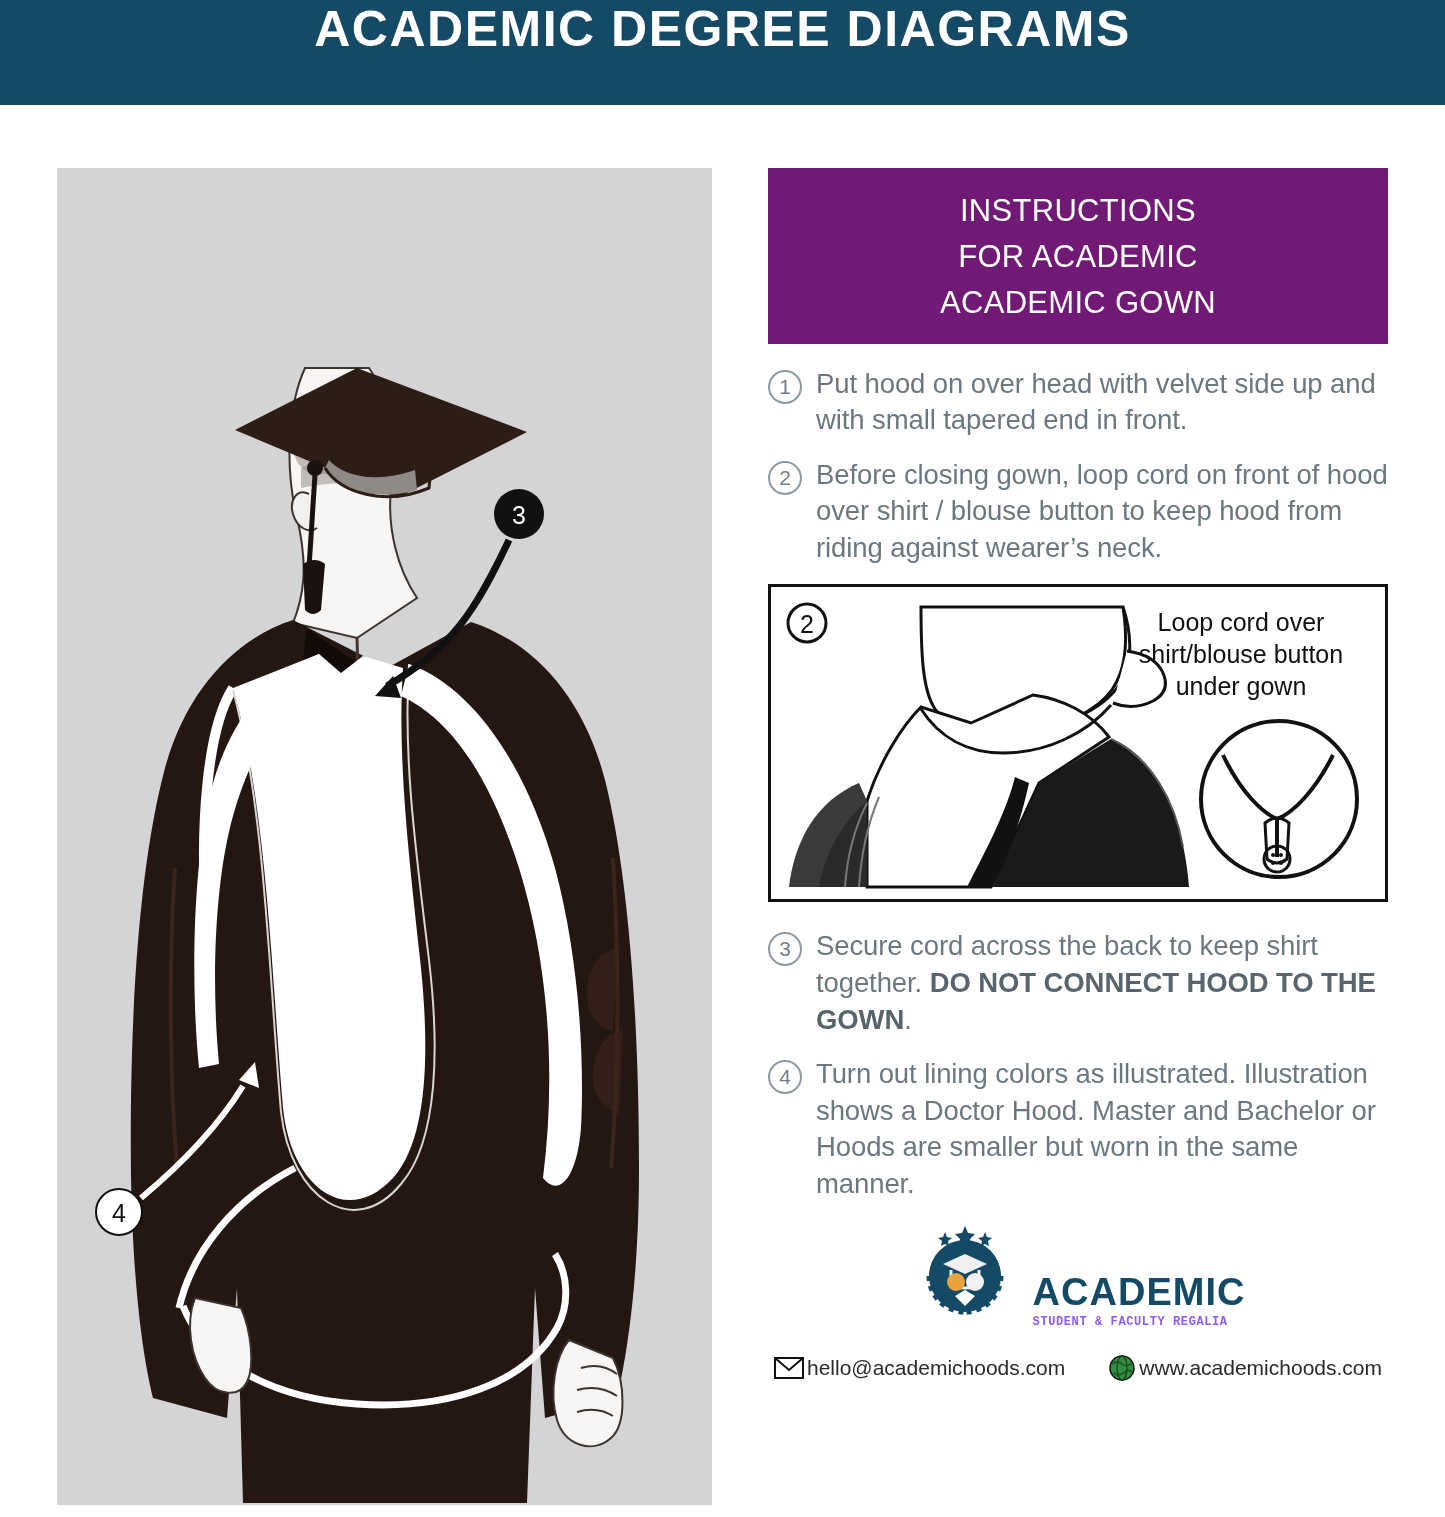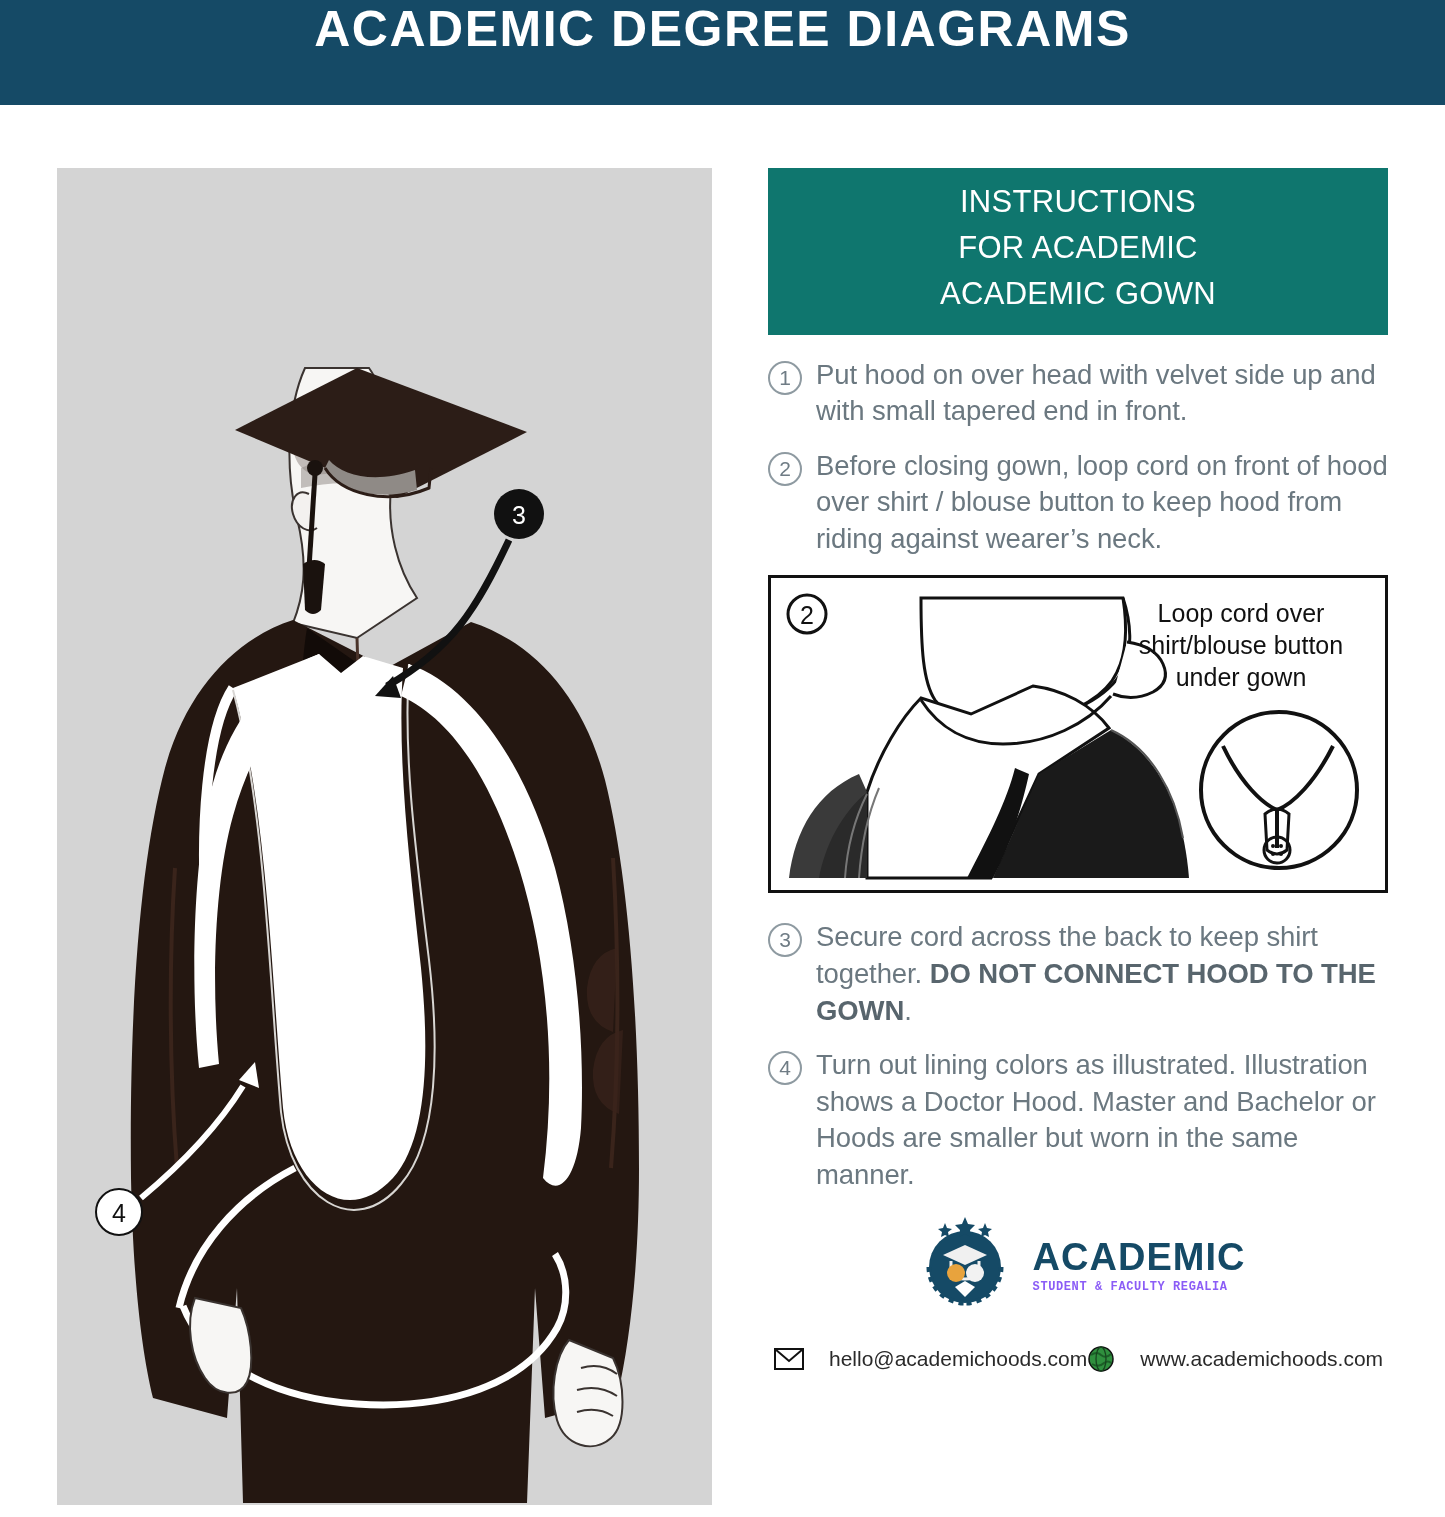--- a/index.html
+++ b/index.html
@@ -42,24 +42,24 @@
   .illus-svg { display: block; width: 655px; height: 1337px; }
 
   
   .right-col {
     position: absolute;
     left: 768px; top: 168px;
     width: 620px;
   }
   .instr-banner {
     width: 620px;
-    background: #0f766e;
+    background: #701a75;
     color: #fff;
     text-align: center;
-    padding: 11px 0 18px 0;
+    padding: 20px 0 18px 0;
   }
   .instr-banner div {
     font-size: 31px;
     line-height: 1.48;
     font-weight: 400;
     letter-spacing: 0.3px;
   }
 
   .steps { margin-top: 22px; }
   .step {
@@ -93,21 +93,21 @@
     width: 620px; height: 318px;
     margin: 8px 0 26px 0;
     background: #fff;
     position: relative;
     overflow: hidden;
   }
   .inset svg { display: block; }
 
   
   .logo-row {
-    display: flex; align-items: center; justify-content: center;
+    display: flex; align-items: flex-end; justify-content: center;
     margin-top: 6px;
     gap: 14px;
   }
   .logo-text { line-height: 1; }
   .logo-text .l1 {
     color: #154a66; font-size: 38px; font-weight: bold; letter-spacing: 1px;
   }
   .logo-text .l2 {
     color: #154a66; font-size: 38px; font-weight: bold; letter-spacing: 1px;
   }
@@ -115,21 +115,21 @@
     color: #8b5cf6; font-size: 12px; font-weight: bold; letter-spacing: 0.6px; margin-top: 5px; font-family: Liberation Mono, monospace;
   }
 
   
   .contacts {
     display: flex; justify-content: space-between;
     align-items: center;
     margin-top: 26px;
     padding: 0 6px;
   }
-  .contact { display: flex; align-items: center; gap: 25px; }
+  .contact { display: flex; align-items: center; gap: 3px; }
   .contact-label { color: #2a2a2a; font-size: 21px; }
 </style>
 </head>
 <body>
 
 <div class="page">
 
   <div class="header">
     <div class="header-title">ACADEMIC DEGREE DIAGRAMS</div>
   </div>

